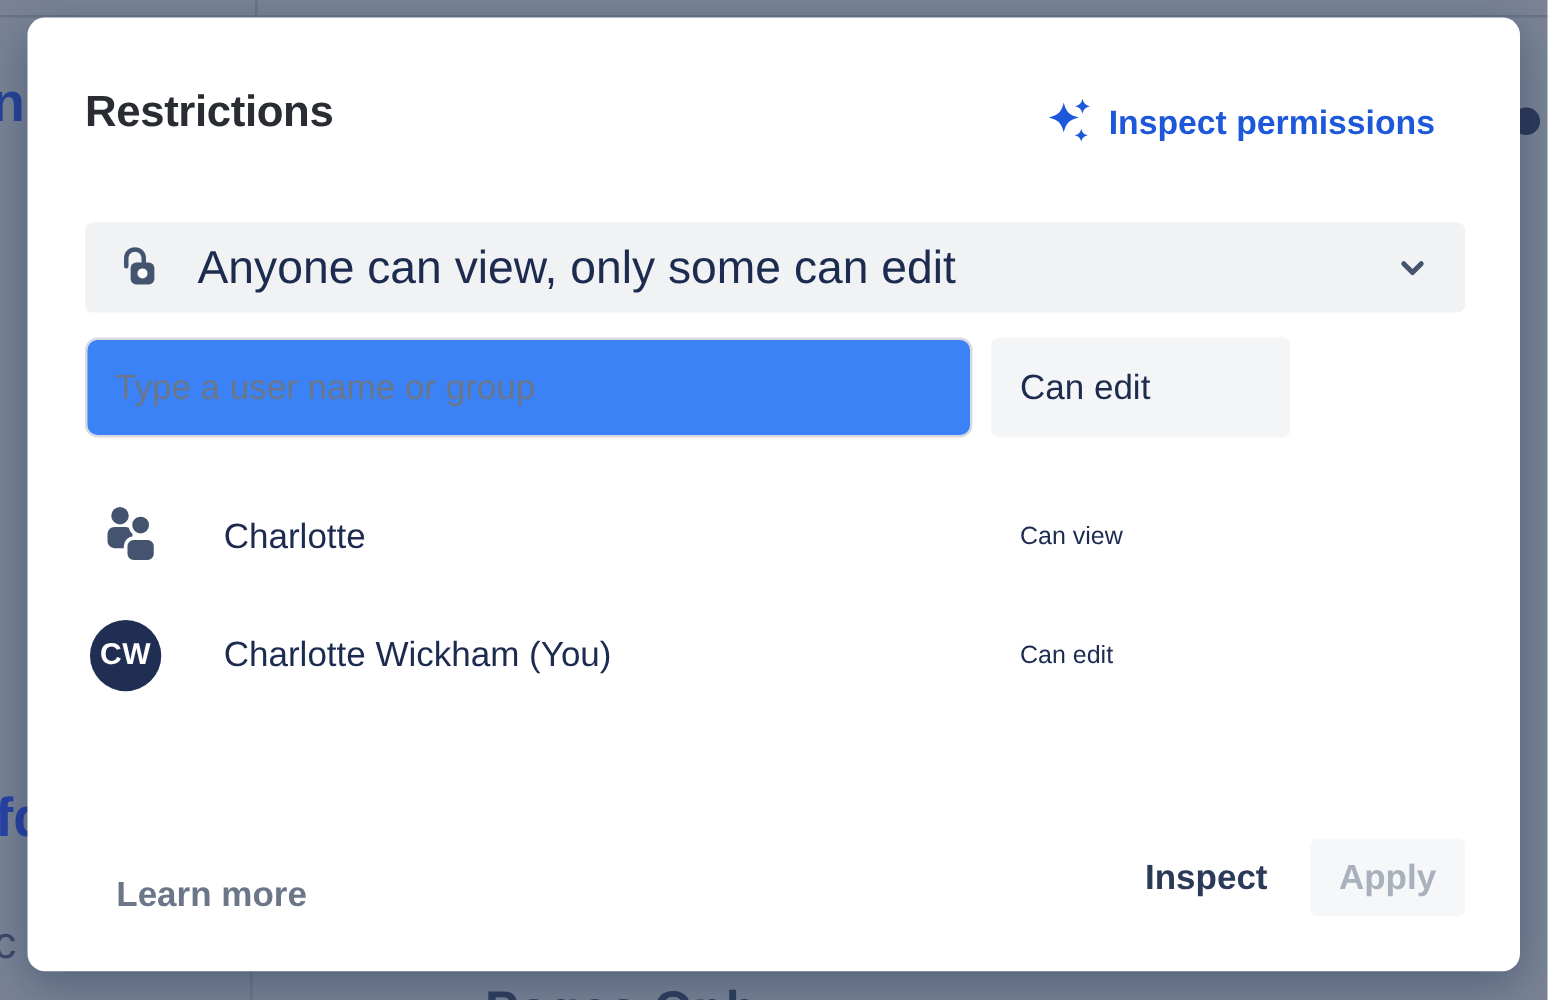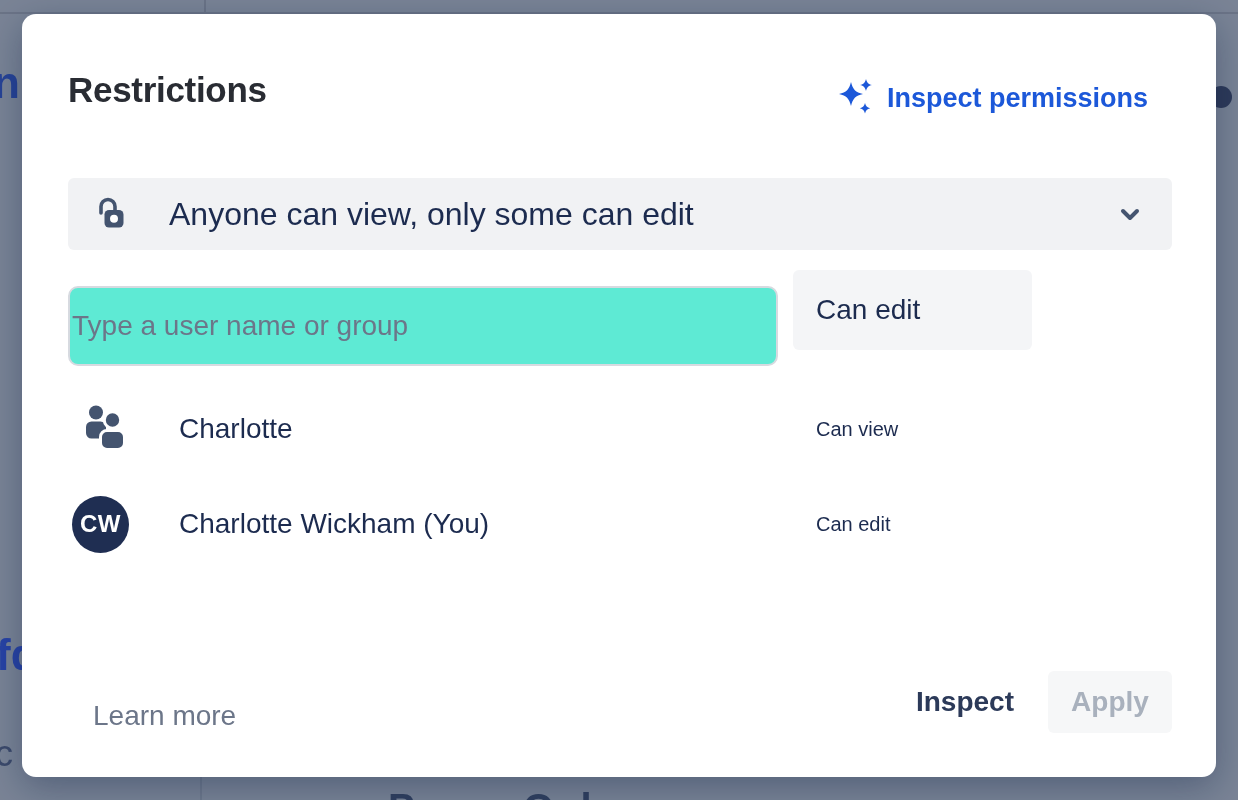--- a/index.html
+++ b/index.html
@@ -39,28 +39,28 @@
   .inspect-link .label { font-size:27px; font-weight:700; color:#1C58D9; }
   .inspect-link svg { display:block; }
 
   
   .access-row {
     position:absolute; left:46px; top:164px; width:1104px; height:72px;
     background:#F1F2F4; border-radius:6px;
     display:flex; align-items:center; cursor:pointer;
   }
   .access-row .lock-wrap { margin-left:24px; display:flex; align-items:center; }
-  .access-row .access-label { margin-left:41px; font-size:32px; color:#1C2B4F; }
+  .access-row .access-label { margin-left:30px; font-size:37px; color:#1C2B4F; }
   .access-row .chev-wrap { margin-left:auto; margin-right:28px; display:flex; align-items:center; }
 
   
   .user-input {
-    position:absolute; left:46px; top:272px; width:710px; height:80px;
-    background:#5eead4; border:2px solid #D7DAE0; border-radius:10px;
-    padding:0 2px; font-size:28px; color:#1C2B4F;
+    position:absolute; left:46px; top:256px; width:710px; height:80px;
+    background:#3b82f6; border:2px solid #D7DAE0; border-radius:10px;
+    padding:0 22px; font-size:28px; color:#1C2B4F;
     font-family:"Liberation Sans","DejaVu Sans",sans-serif; outline:none;
   }
   .user-input::placeholder { color:#6C7689; opacity:1; }
   .perm-select {
     position:absolute; left:771px; top:256px; width:239px; height:80px;
     background:#F4F5F7; border-radius:6px; border:none; cursor:pointer;
     display:flex; align-items:center; padding-left:23px;
     font-size:28px; color:#1C2B4F;
   }
   .add-btn {
@@ -81,21 +81,21 @@
     display:flex; align-items:center; justify-content:center;
     color:#FFFFFF; font-size:24px; font-weight:700; letter-spacing:0.5px;
     margin-left:4px;
   }
   .entry .name { margin-left:21px; font-size:28px; color:#1C2B4F; }
   .entry .perm { position:absolute; left:748px; font-size:20px; color:#1C2B4F; }
 
   
   .learn-more {
     position:absolute; left:71px; top:686px;
-    font-size:28px; font-weight:400; color:#6C7689; cursor:pointer;
+    font-size:28px; font-weight:700; color:#6C7689; cursor:pointer;
   }
   .cancel-btn {
     position:absolute; left:880px; top:657px; width:126px; height:62px;
     background:transparent; border:none; cursor:pointer;
     display:flex; align-items:center; justify-content:center;
     font-size:28px; font-weight:600; color:#2C3A59;
     font-family:"Liberation Sans","DejaVu Sans",sans-serif;
   }
   .apply-btn {
     position:absolute; left:1026px; top:657px; width:124px; height:62px;

